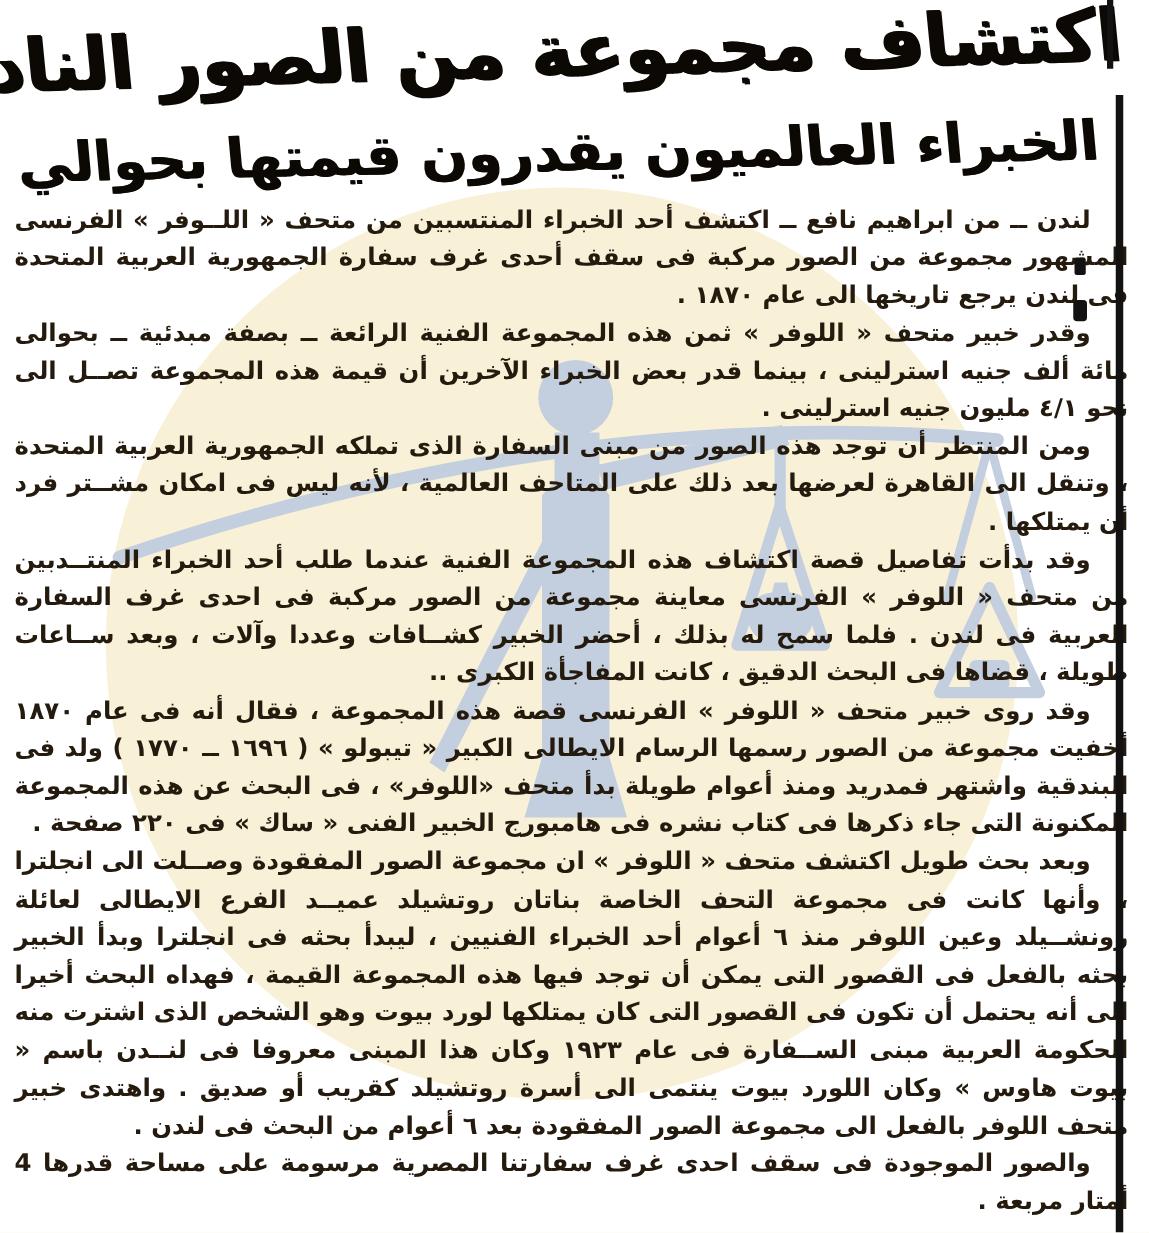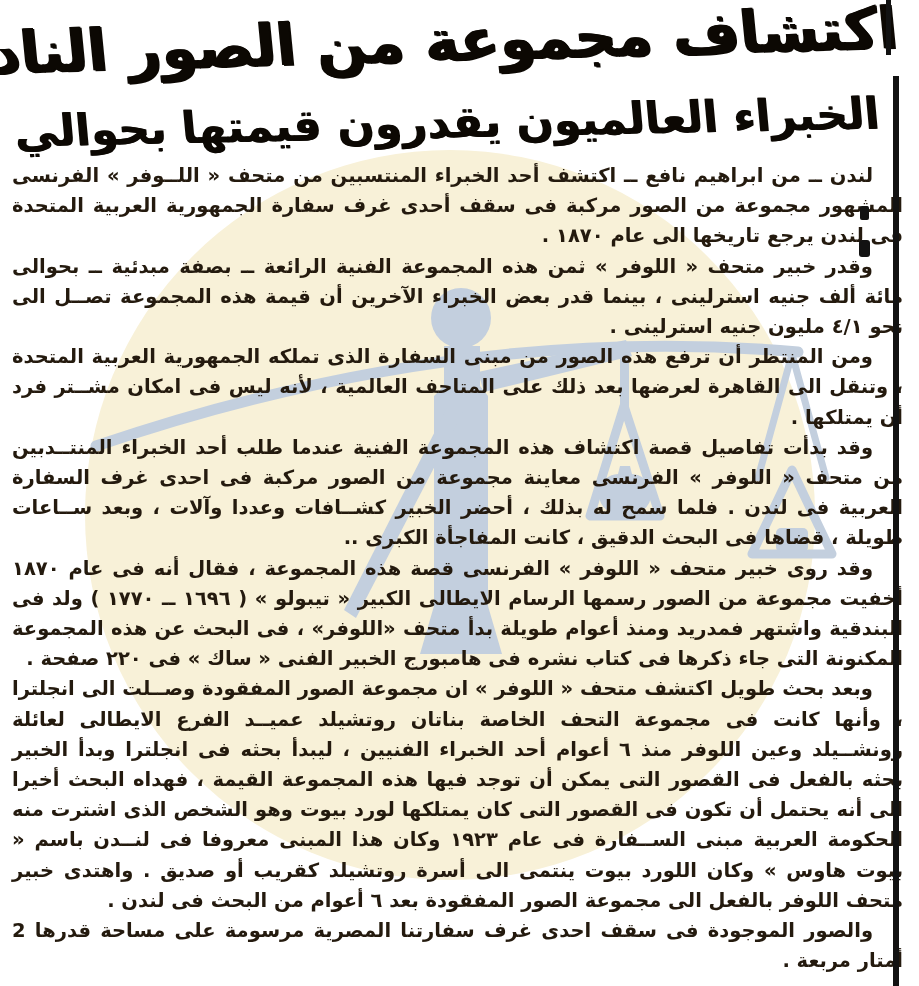--- a/index.html
+++ b/index.html
@@ -82,25 +82,25 @@
       <rect x="776" y="528" width="32" height="24" rx="5"></rect>
     </g>
   </svg>
 
   <div class="headline h1">اكتشاف مجموعة من الصور النادرة في مبنى سفارتنا في لندن</div>
   <div class="headline h2">الخبراء العالميون يقدرون قيمتها بحوالي ٤/١ مليون جنيه استرليني</div>
 
   <div class="body-text">
     <p>لندن ــ من ابراهيم نافع ــ اكتشف أحد الخبراء المنتسبين من متحف « اللــوفر » الفرنسى المشهور مجموعة من الصور مركبة فى سقف أحدى غرف سفارة الجمهورية العربية المتحدة فى لندن يرجع تاريخها الى عام ١٨٧٠ .</p>
     <p>وقدر خبير متحف « اللوفر » ثمن هذه المجموعة الفنية الرائعة ــ بصفة مبدئية ــ بحوالى مائة ألف جنيه استرلينى ، بينما قدر بعض الخبراء الآخرين أن قيمة هذه المجموعة تصــل الى نحو ٤/١ مليون جنيه استرلينى .</p>
-    <p>ومن المنتظر أن ترفع هذه الصور من مبنى السفارة الذى تملكه الجمهورية العربية المتحدة ، وتنقل الى القاهرة لعرضها بعد ذلك على المتاحف العالمية ، لأنه ليس فى امكان مشــتر فرد أن يمتلكها .</p>
+    <p>ومن المنتظر أن توجد هذه الصور من مبنى السفارة الذى تملكه الجمهورية العربية المتحدة ، وتنقل الى القاهرة لعرضها بعد ذلك على المتاحف العالمية ، لأنه ليس فى امكان مشــتر فرد أن يمتلكها .</p>
     <p>وقد بدأت تفاصيل قصة اكتشاف هذه المجموعة الفنية عندما طلب أحد الخبراء المنتــدبين من متحف « اللوفر » الفرنسى معاينة مجموعة من الصور مركبة فى احدى غرف السفارة العربية فى لندن . فلما سمح له بذلك ، أحضر الخبير كشــافات وعددا وآلات ، وبعد ســاعات طويلة ، قضاها فى البحث الدقيق ، كانت المفاجأة الكبرى ..</p>
     <p>وقد روى خبير متحف « اللوفر » الفرنسى قصة هذه المجموعة ، فقال أنه فى عام ١٨٧٠ أخفيت مجموعة من الصور رسمها الرسام الايطالى الكبير « تيبولو » ( ١٦٩٦ ــ ١٧٧٠ ) ولد فى البندقية واشتهر فمدريد ومنذ أعوام طويلة بدأ متحف «اللوفر» ، فى البحث عن هذه المجموعة المكنونة التى جاء ذكرها فى كتاب نشره فى هامبورج الخبير الفنى « ساك » فى ٢٢٠ صفحة .</p>
     <p>وبعد بحث طويل اكتشف متحف « اللوفر » ان مجموعة الصور المفقودة وصــلت الى انجلترا ، وأنها كانت فى مجموعة التحف الخاصة بناتان روتشيلد عميــد الفرع الايطالى لعائلة رونشــيلد وعين اللوفر منذ ٦ أعوام أحد الخبراء الفنيين ، ليبدأ بحثه فى انجلترا وبدأ الخبير بحثه بالفعل فى القصور التى يمكن أن توجد فيها هذه المجموعة القيمة ، فهداه البحث أخيرا الى أنه يحتمل أن تكون فى القصور التى كان يمتلكها لورد بيوت وهو الشخص الذى اشترت منه الحكومة العربية مبنى الســفارة فى عام ١٩٢٣ وكان هذا المبنى معروفا فى لنــدن باسم « بيوت هاوس » وكان اللورد بيوت ينتمى الى أسرة روتشيلد كقريب أو صديق . واهتدى خبير متحف اللوفر بالفعل الى مجموعة الصور المفقودة بعد ٦ أعوام من البحث فى لندن .</p>
-    <p>والصور الموجودة فى سقف احدى غرف سفارتنا المصرية مرسومة على مساحة قدرها 2 أمتار مربعة .</p>
+    <p>والصور الموجودة فى سقف احدى غرف سفارتنا المصرية مرسومة على مساحة قدرها 4 أمتار مربعة .</p>
   </div>
 
   <div class="rule-right"></div>
   <div class="rule-top"></div>
   <div class="speck-a"></div>
   <div class="speck-b"></div>
 
 </div>
 
 </body></html>

